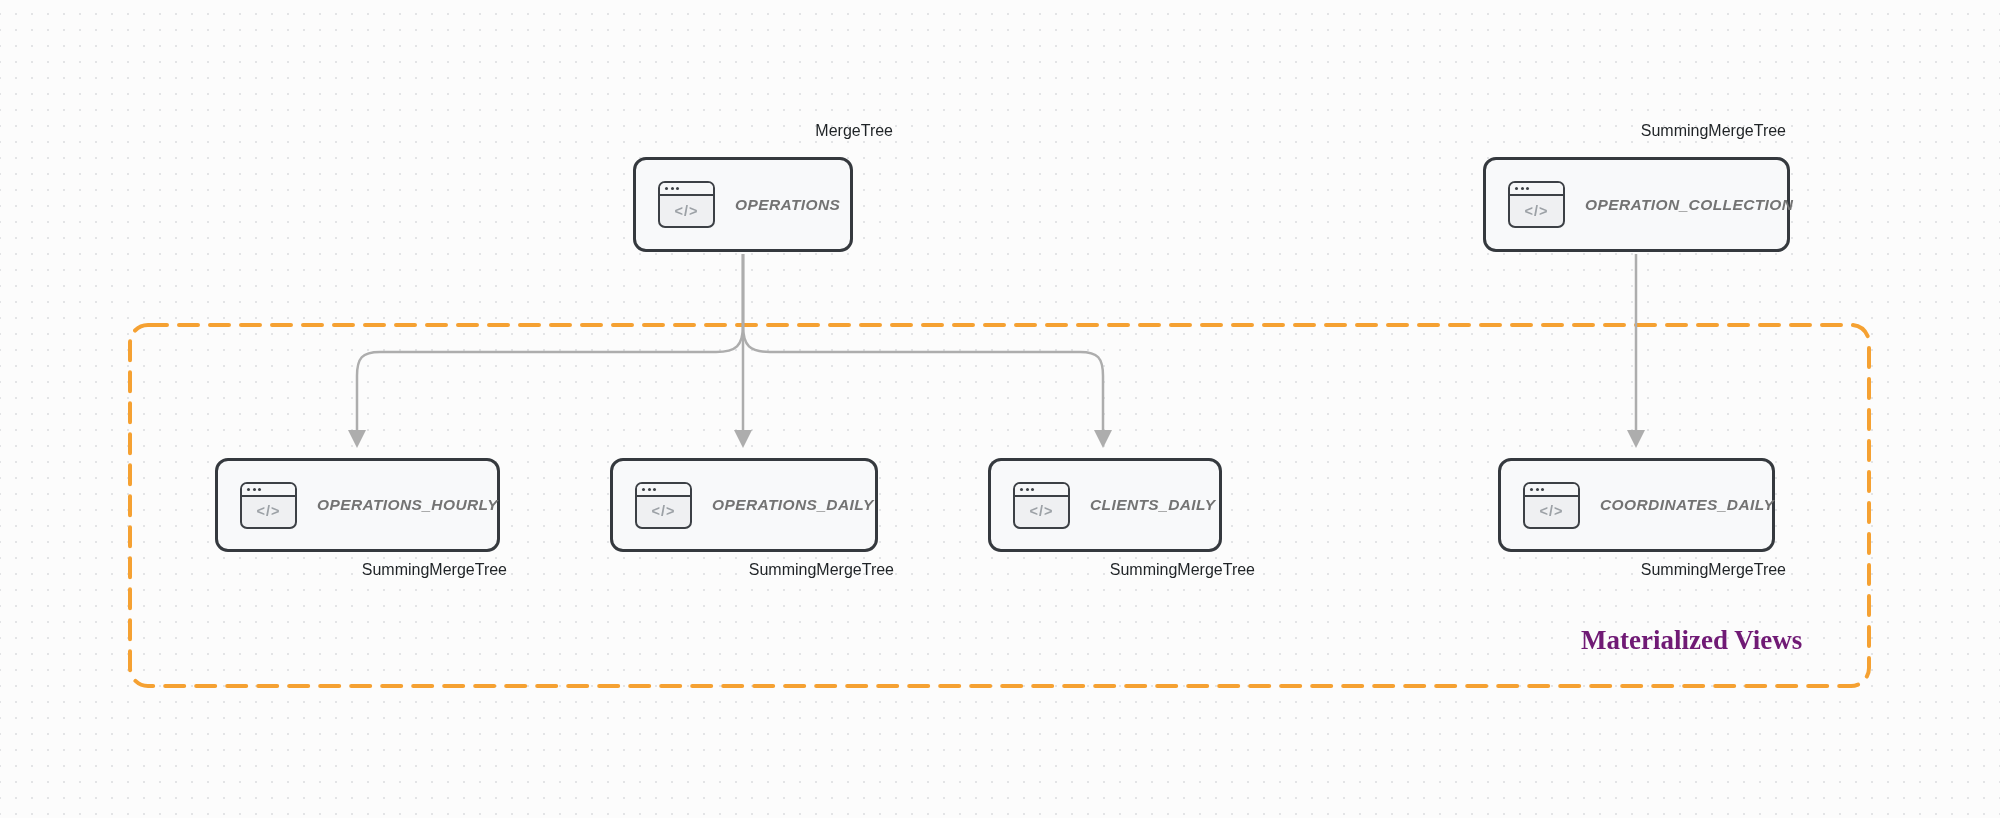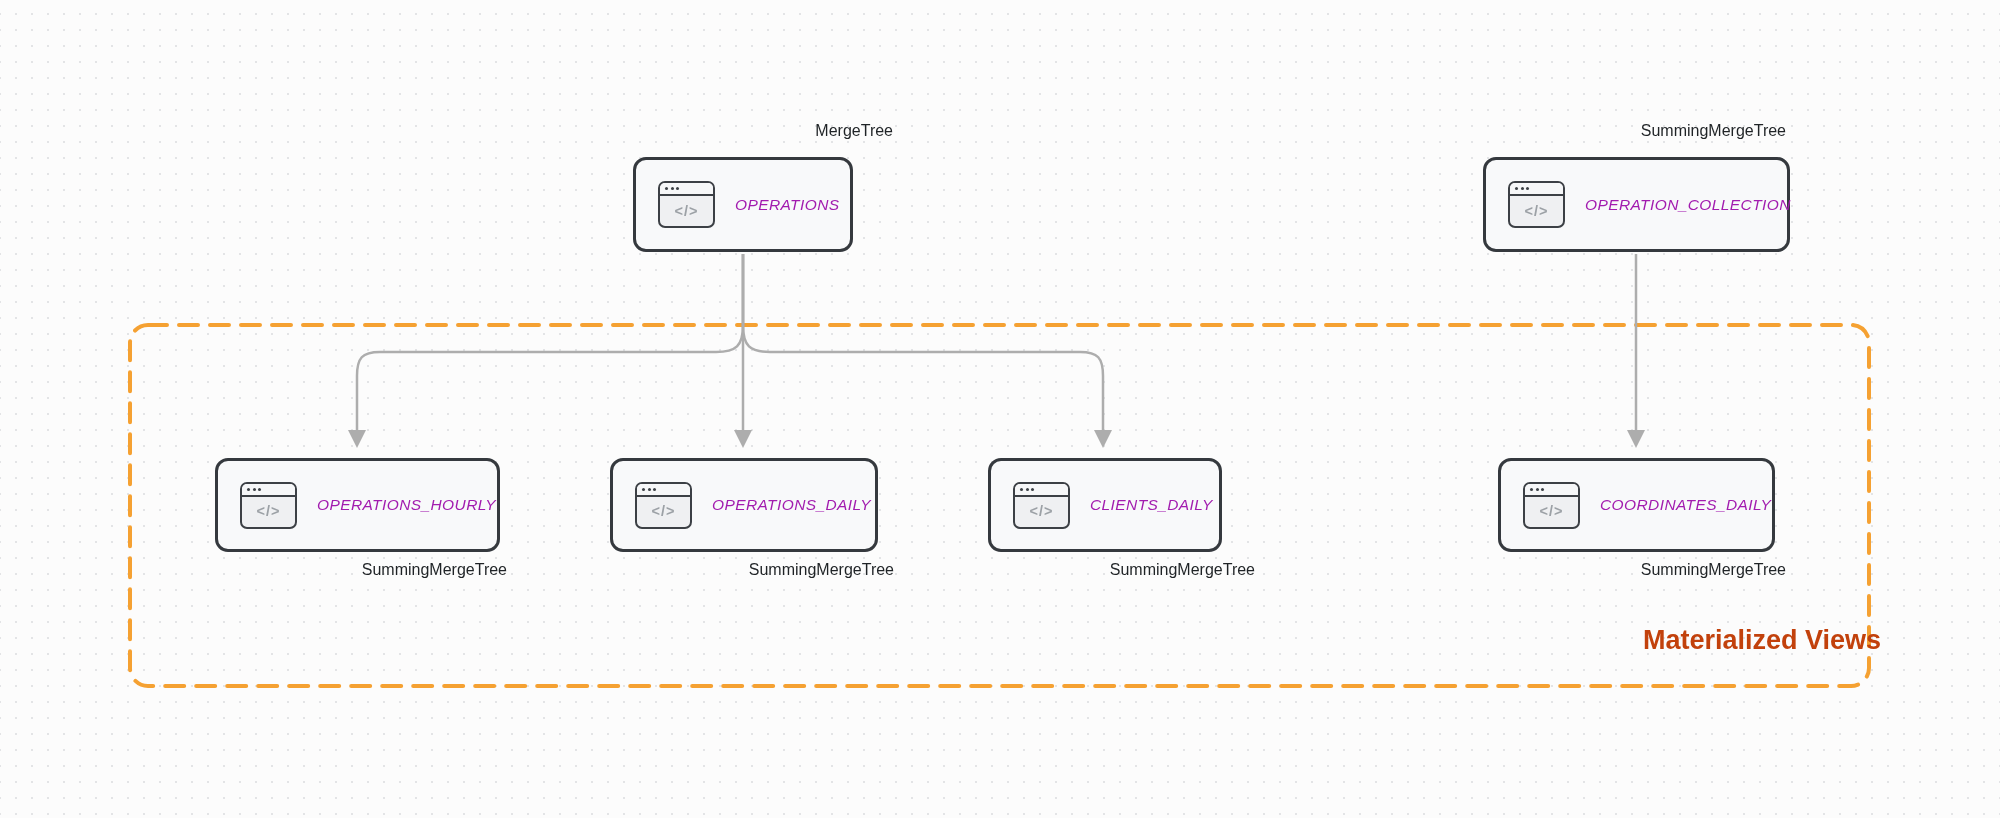--- a/index.html
+++ b/index.html
@@ -21,22 +21,23 @@
     background:#f8f9fa;
     border:3px solid #35393e;
     border-radius:13px;
     display:flex;align-items:center;
     padding:0 22px;gap:20px;
   }
   .node-title{
     font-style:italic;
     font-size:15.5px;
     letter-spacing:0.4px;
-    color:#a21caf;
+    color:#737373;
     white-space:nowrap;
+    font-weight:bold;
   }
 
   
   .win-icon{
     box-sizing:border-box;
     width:57px;height:47px;flex:0 0 57px;
     border:2.5px solid #3c4045;
     border-radius:7px;
     background:#eff0f2;
     overflow:hidden;
@@ -58,23 +59,24 @@
   .engine-label{
     position:absolute;width:300px;
     text-align:right;
     font-size:16px;color:#1f2326;
     white-space:nowrap;
   }
 
   
   .group-label{
     position:absolute;width:300px;
-    text-align:right;
-    font-size:27px;font-weight:600;color:#c2410c;
+    text-align:left;
+    font-size:27px;font-weight:600;color:#701a75;
     white-space:nowrap;
+    font-family:Liberation Serif, serif;
   }
 </style>
 </head>
 <body>
 
 <div class="canvas">
 
   <svg class="edges-svg" viewBox="0 0 2000 818">
 
     <rect x="130" y="325" width="1739" height="361" rx="18" fill="none" stroke="#f5a132" stroke-width="4" stroke-dasharray="19 12" stroke-linecap="round"></rect>

